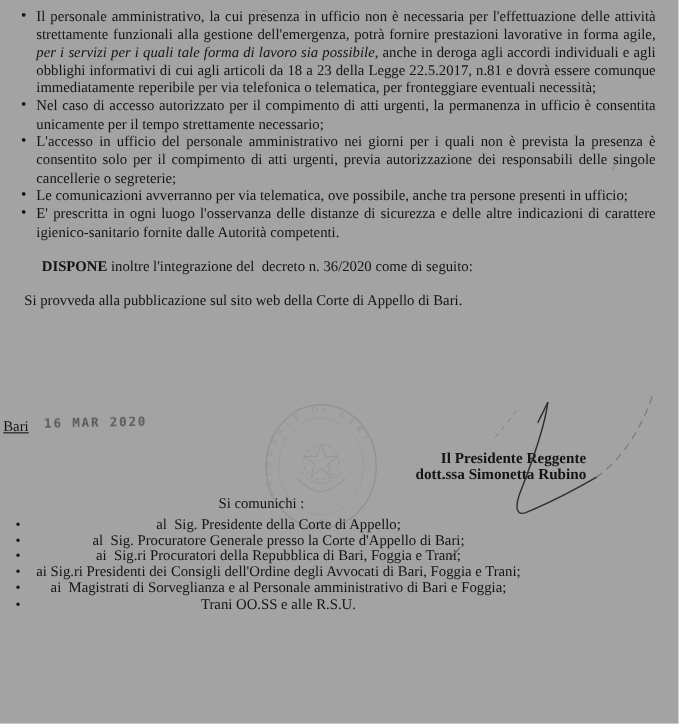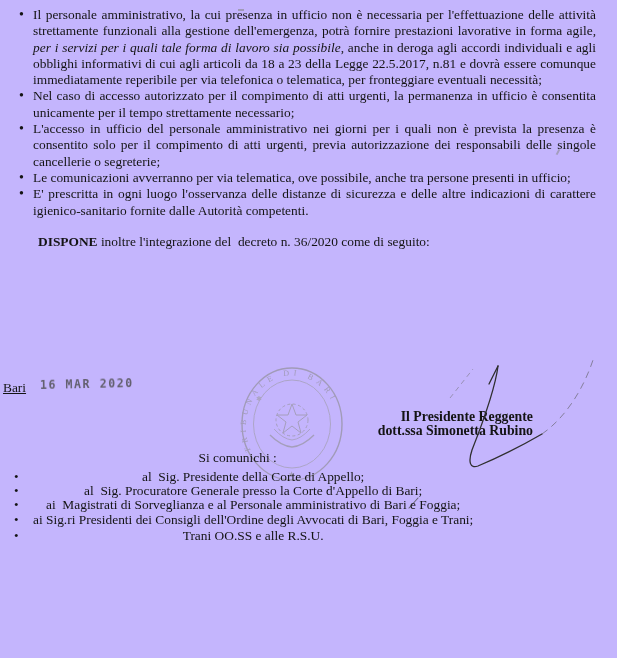--- a/index.html
+++ b/index.html
@@ -1,18 +1,18 @@
 <!DOCTYPE html>
 <html><head>
 <meta charset="utf-8">
 <style>
   html,body{margin:0;padding:0;background:#ffffff;}
   .page{
     position:relative;width:617px;height:658px;overflow:hidden;
-    background:#c4b5fd;color:#141414;
+    background:#a3a3a3;color:#141414;
     font-family:"Liberation Serif",serif;
     -webkit-font-smoothing:antialiased;
   }
   
   .bodycol{
     position:absolute;left:33px;top:7px;width:563px;
     font-size:13.4px;line-height:16.3px;text-align:justify;
   }
   ul.mainlist{list-style:none;margin:0;padding:0;}
   ul.mainlist>li{position:relative;margin:0;padding:0;}
@@ -75,20 +75,21 @@
       <li><span>Il personale amministrativo, la cui presenza in ufficio non è necessaria per l'effettuazione delle attività strettamente funzionali alla gestione dell'emergenza, potrà fornire prestazioni lavorative in forma agile, </span><span class="it">per i servizi per i quali tale forma di lavoro sia possibile</span><span>, anche in deroga agli accordi individuali e agli obblighi informativi di cui agli articoli da 18 a 23 della Legge 22.5.2017, n.81 e dovrà essere comunque immediatamente reperibile per via telefonica o telematica, per fronteggiare eventuali necessità;</span></li>
       <li>Nel caso di accesso autorizzato per il compimento di atti urgenti, la permanenza in ufficio è consentita unicamente per il tempo strettamente necessario;</li>
       <li>L'accesso in ufficio del personale amministrativo nei giorni per i quali non è prevista la presenza è consentito solo per il compimento di atti urgenti, previa autorizzazione dei responsabili delle singole cancellerie o segreterie;</li>
       <li>Le comunicazioni avverranno per via telematica, ove possibile, anche tra persone presenti in ufficio;</li>
       <li>E' prescritta in ogni luogo l'osservanza delle distanze di sicurezza e delle altre indicazioni di carattere igienico-sanitario fornite dalle Autorità competenti.</li>
     </ul>
 
     <p class="dispone"><span class="kw">DISPONE</span><span> inoltre l'integrazione del  decreto n. 36/2020 come di seguito:</span></p>
 
 
+    <p class="publish">Si provveda alla pubblicazione sul sito web della Corte di Appello di Bari.</p>
   </div>
 
   <div class="bariline">Bari</div>
   <div class="datestamp">16 MAR 2020</div>
 
   <svg class="seal" width="112" height="124" viewBox="0 0 112 124">
     <defs>
       <path id="sealArc" d="M 15,88 A 46,52 0 1 1 97,88" fill="none"></path>
     </defs>
     <ellipse cx="56" cy="61" rx="50" ry="56" fill="none" stroke="#8a8a8a" stroke-width="1.4"></ellipse>
@@ -124,19 +125,20 @@
 
   <svg class="penmark2" width="16" height="16" viewBox="0 0 16 16">
     <path d="M 3,13 L 12,3" fill="none" stroke="#4a4a4a" stroke-width="1.1" stroke-linecap="round" opacity="0.75"></path>
   </svg>
 
   <div class="comunichi">
     <div class="head">Si comunichi :</div>
     <ul class="comlist">
       <li>al  Sig. Presidente della Corte di Appello;</li>
       <li>al  Sig. Procuratore Generale presso la Corte d'Appello di Bari;</li>
+      <li>ai  Sig.ri Procuratori della Repubblica di Bari, Foggia e Trani;</li>
+      <li>ai Sig.ri Presidenti dei Consigli dell'Ordine degli Avvocati di Bari, Foggia e Trani;</li>
       <li>ai  Magistrati di Sorveglianza e al Personale amministrativo di Bari e Foggia;</li>
-      <li>ai Sig.ri Presidenti dei Consigli dell'Ordine degli Avvocati di Bari, Foggia e Trani;</li>
       <li class="last">Trani OO.SS e alle R.S.U.</li>
     </ul>
   </div>
 
 </div>
 
 </body></html>

